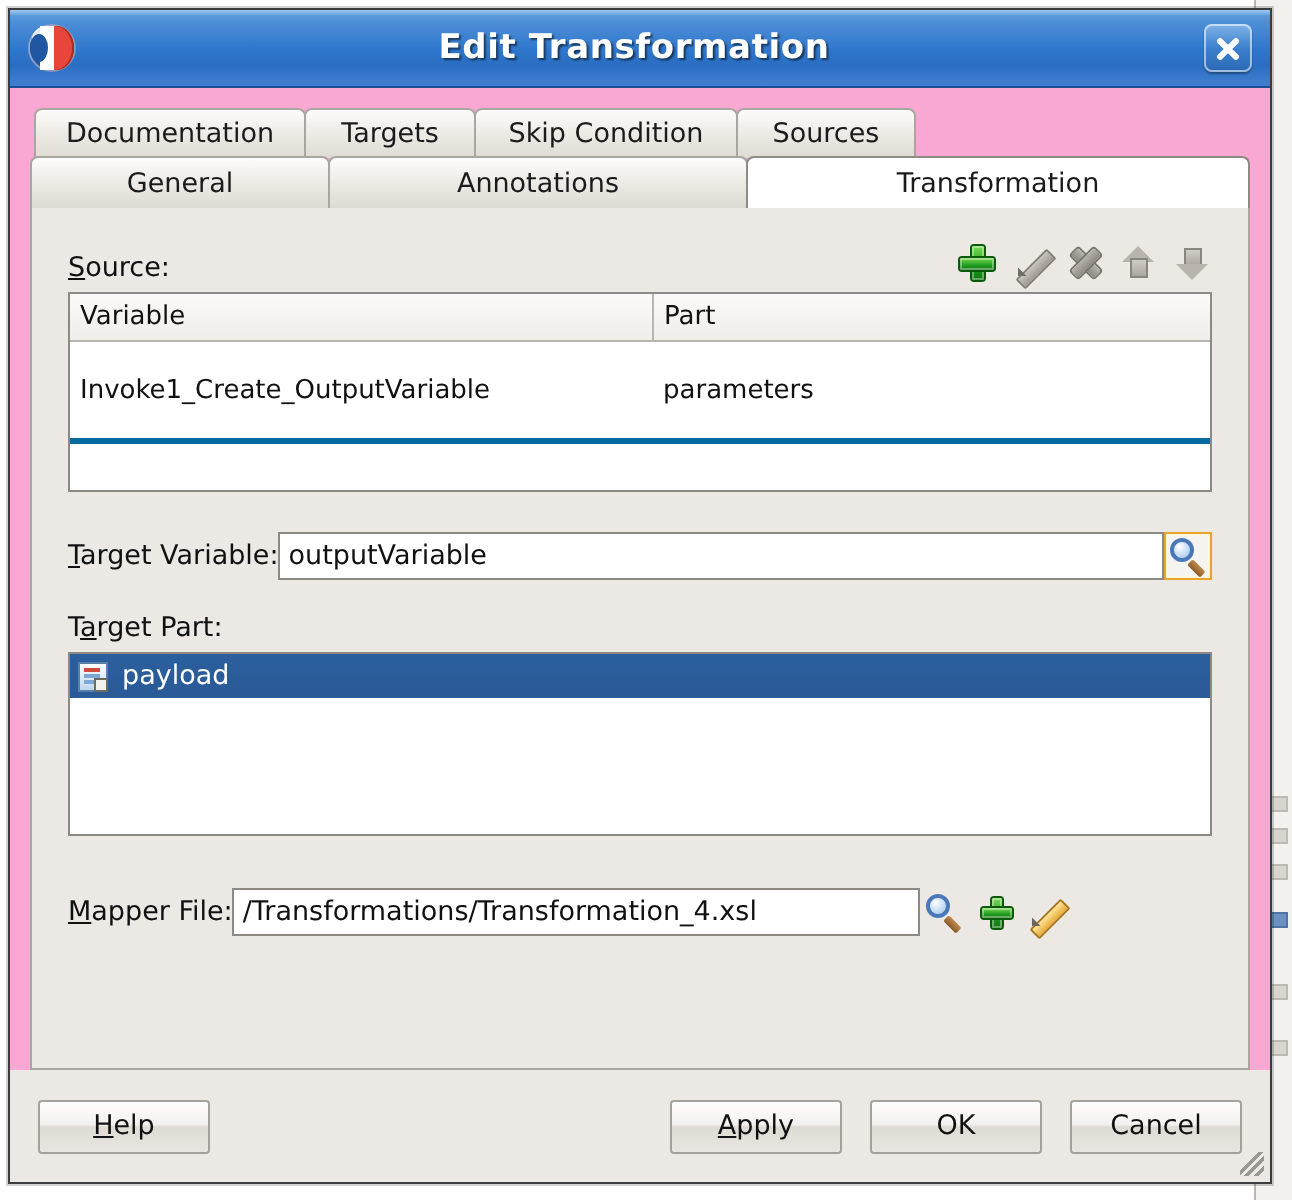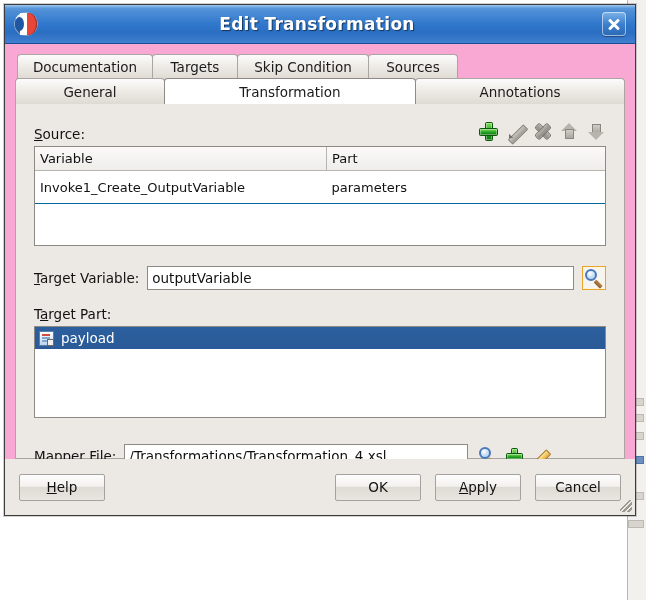--- a/index.html
+++ b/index.html
@@ -41,21 +41,21 @@
     left: 0; top: 0; width: 646px; height: 4px;
     background: #ffffff;
   }
 
   
   #dialog {
     position: absolute;
     left: 4px;
     top: 4px;
     width: 632px;
-    height: 512px;
+    height: 588px;
     box-sizing: border-box;
     border: 1px solid #3c3c3c;
     background: #ece9e4;
     box-shadow: 0 0 0 1px rgba(0,0,0,0.18);
     display: flex;
     flex-direction: column;
   }
 
   
   #titlebar {
@@ -312,34 +312,33 @@
     height: 23px;
     padding: 0 5px;
     background: linear-gradient(to bottom, #fbfaf9, #efedea);
     border-right: 1px solid #b8b4af;
     border-bottom: 1px solid #b8b4af;
     white-space: nowrap;
   }
   table.grid th:last-child { border-right: none; }
   table.grid td {
     height: 24px;
-    padding: 4px 5px;
-    border-bottom: 1px solid #0369a1;
+    padding: 12px 5px;
+    border-bottom: 3px solid #0369a1;
     white-space: nowrap;
     overflow: hidden;
     text-overflow: ellipsis;
   }
   .col-variable { width: 281px; }
 
   
   .field-row {
     display: flex;
     align-items: center;
     margin-top: 20px;
-    gap: 8px;
   }
   .field-row .label { flex: 0 0 auto; }
   .text-input {
     flex: 1 1 auto;
     height: 24px;
     box-sizing: border-box;
     border: 1px solid #8d8984;
     background: #ffffff;
     font-size: 13.5px;
     color: #111111;
@@ -506,22 +505,22 @@
 
       <div class="tab-row row1">
         <div class="tab" style="width:136px"><span>Documentation</span></div>
         <div class="tab" style="width:86px"><span>Targets</span></div>
         <div class="tab" style="width:132px"><span>Skip Condition</span></div>
         <div class="tab" style="width:90px"><span>Sources</span></div>
       </div>
 
       <div class="tab-row row2">
         <div class="tab" style="width:150px"><span>General</span></div>
+        <div class="tab" style="width:210px"><span>Annotations</span></div>
         <div class="tab active" style="width:252px"><span>Transformation</span></div>
-        <div class="tab" style="width:210px"><span>Annotations</span></div>
       </div>
     </div>
 
     <div class="tab-content">
       <div class="panel">
 
         <div class="source-head">
           <div class="label"><u>S</u><span>ource:</span></div>
           <div class="toolbar">
             <div class="tb-icon ic-plus"></div>
@@ -580,20 +579,20 @@
             <div class="tb-icon ic-pencil gold"></div>
           </div>
         </div>
 
       </div>
     </div>
 
     <div id="buttonbar">
       <button class="btn help"><u>H</u><span>elp</span></button>
       <div class="spacer"></div>
+      <button class="btn"><u>A</u><span>pply</span></button>
       <button class="btn">OK</button>
-      <button class="btn"><u>A</u><span>pply</span></button>
       <button class="btn">Cancel</button>
       <div class="resize-grip"></div>
     </div>
 
   </div>
 </div>
 
 </body></html>

